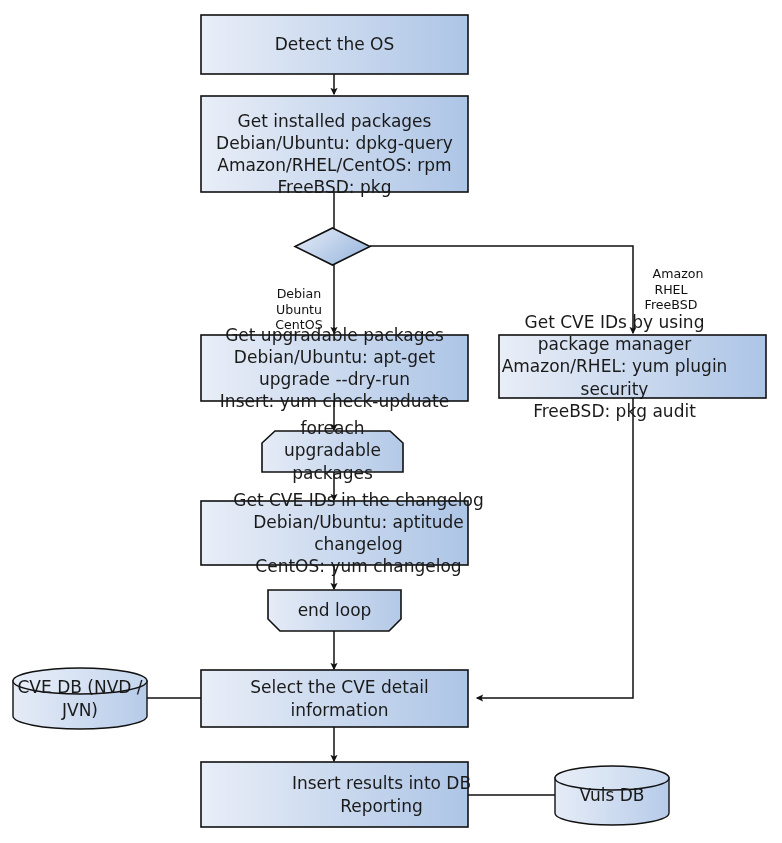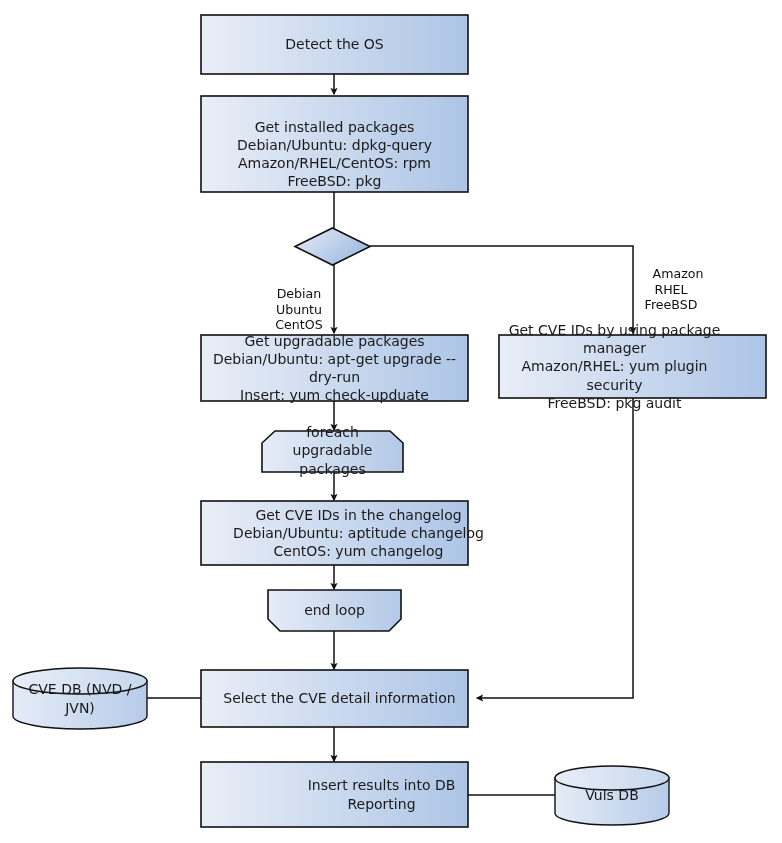--- a/index.html
+++ b/index.html
@@ -21,21 +21,21 @@
     pointer-events:auto;
   }
   .node .txt{display:block;}
   .edge-label{
     position:absolute;
     text-align:center;
     color:#111;
     line-height:1.22;
     white-space:pre-line;
   }
-  .fs13{font-size:14px;}
+  .fs13{font-size:17px;}
   .fs12{font-size:12.6px;}
 </style>
 </head>
 <body>
 
 <div id="canvas">
 
   <svg class="layer-svg" viewBox="0 0 782 843" xmlns="http://www.w3.org/2000/svg">
     <defs>
       <marker id="arrow" markerWidth="10" markerHeight="10" refX="6.2" refY="3.6" orient="auto" markerUnits="userSpaceOnUse">

